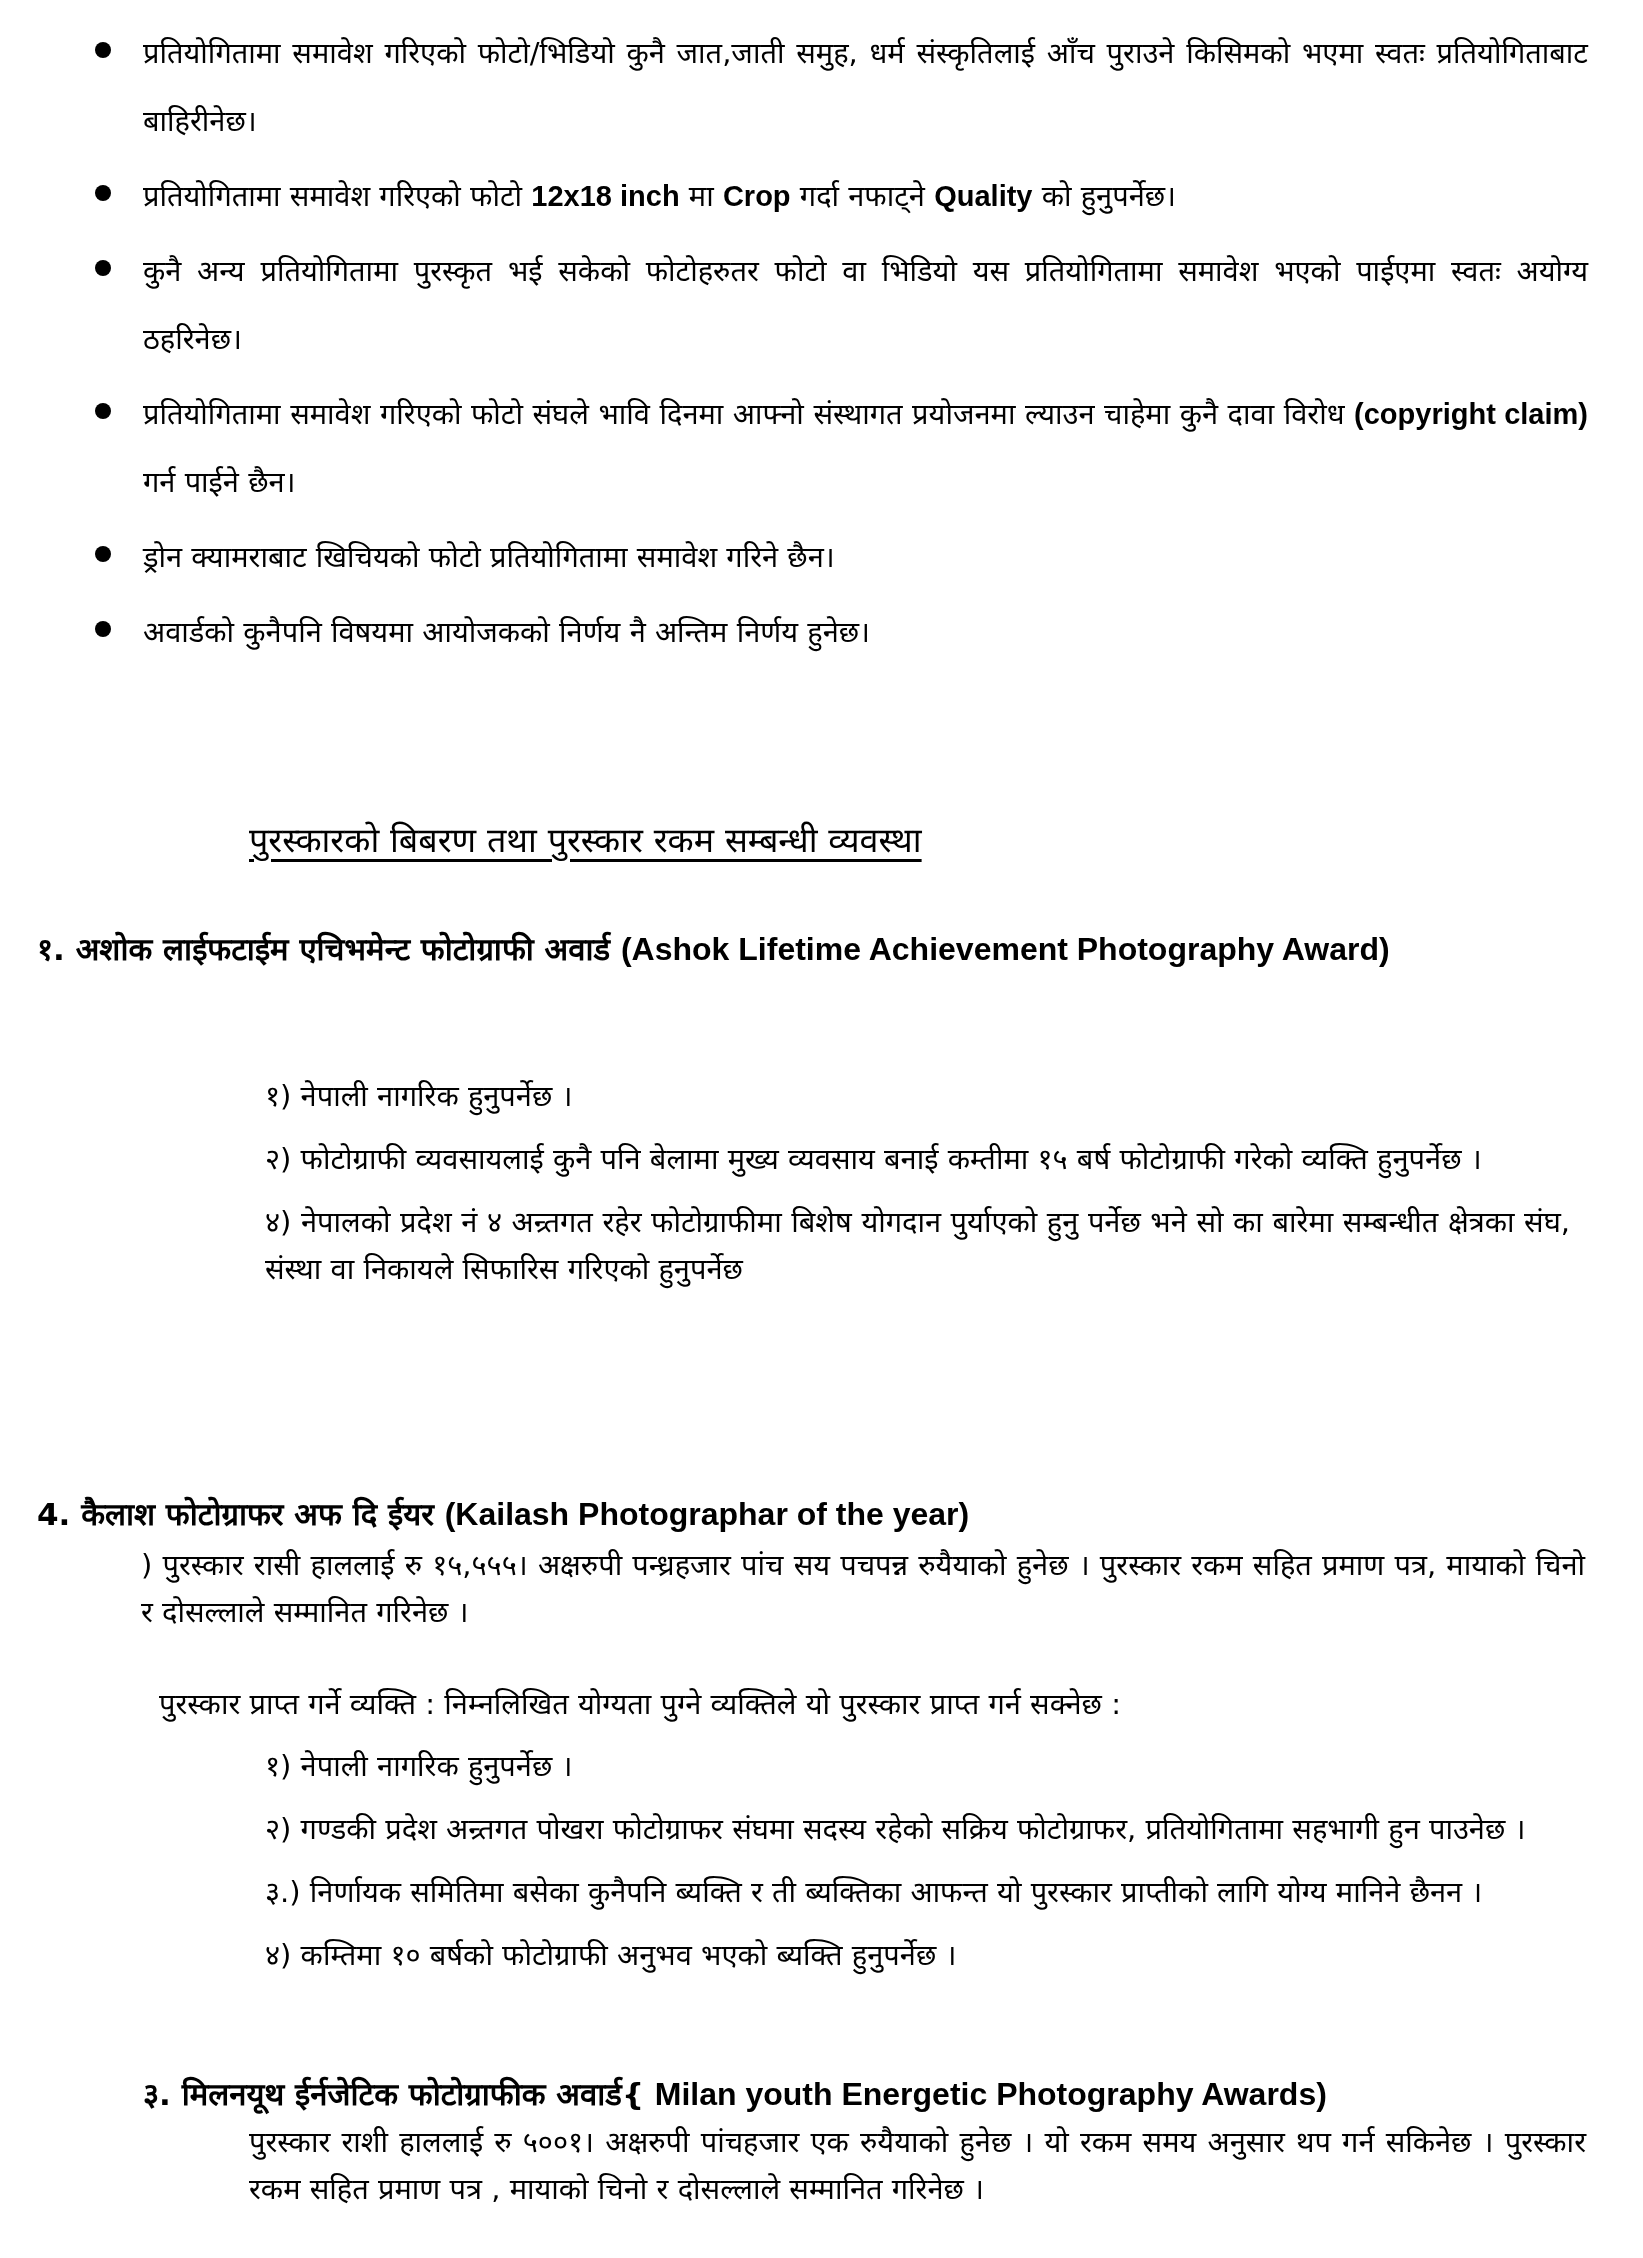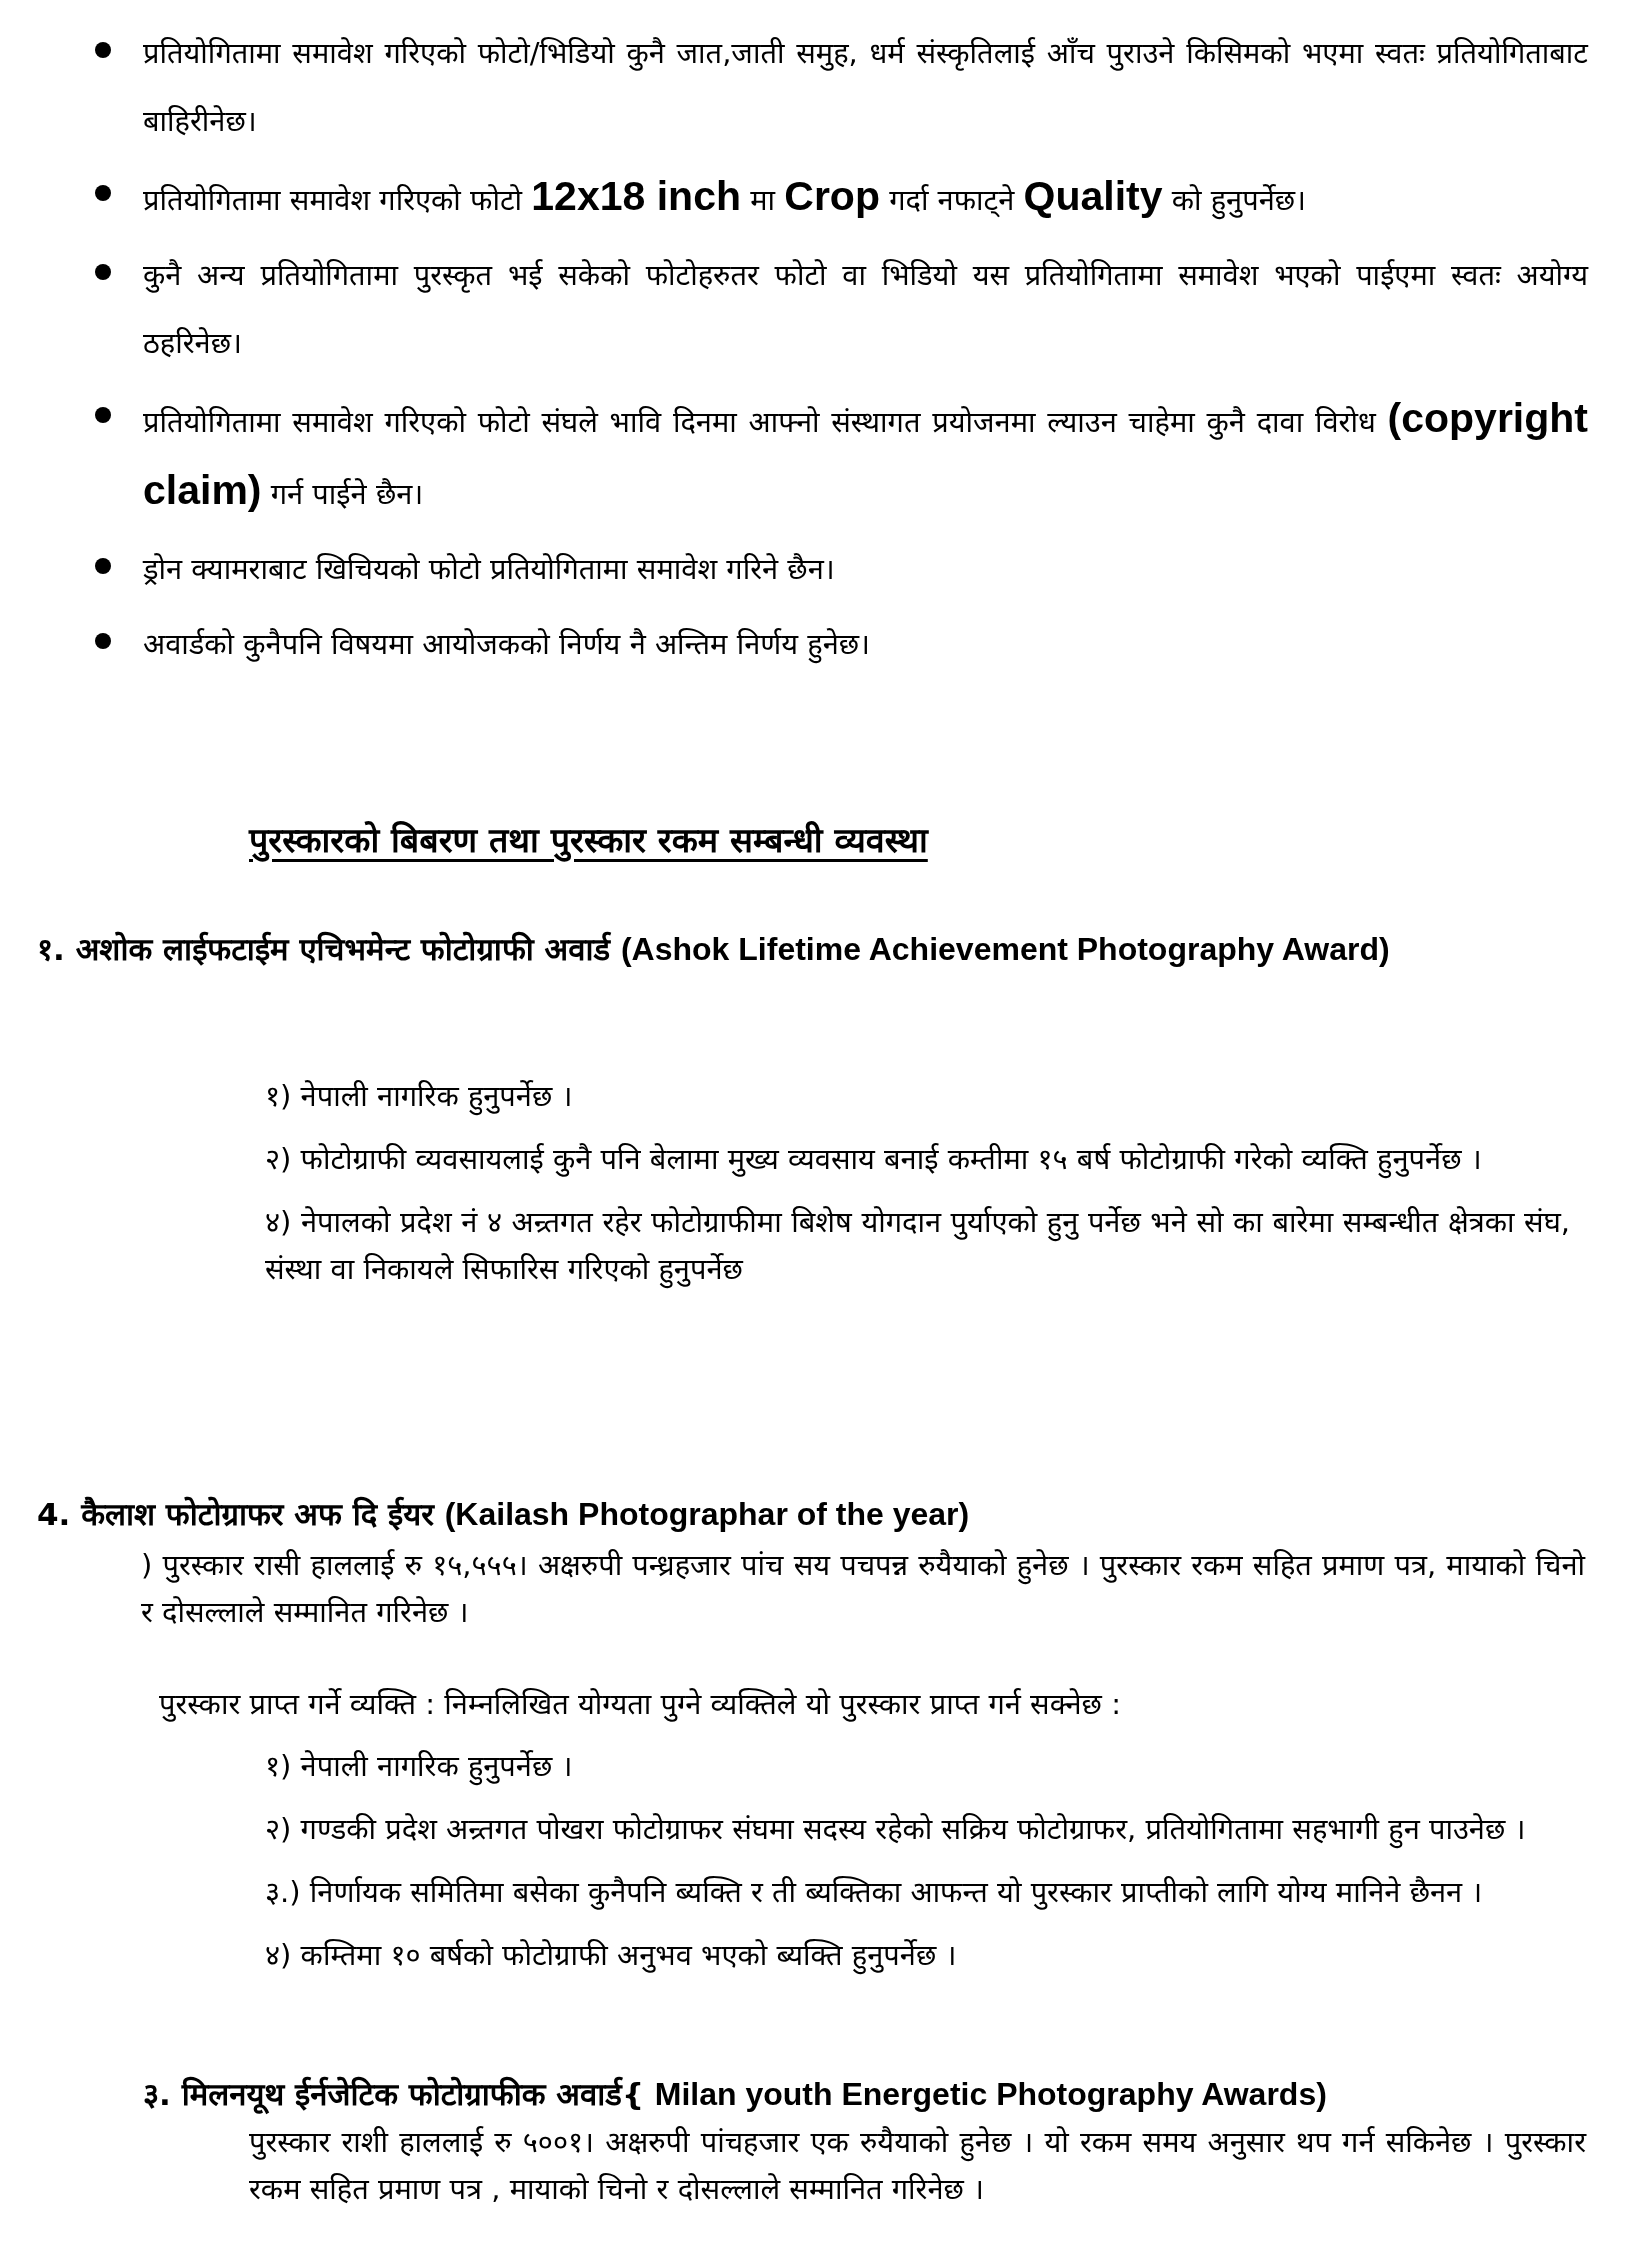--- a/index.html
+++ b/index.html
@@ -3,22 +3,22 @@
 <meta charset="utf-8">
 <style>
   html, body { margin:0; padding:0; background:#ffffff; }
   body { width:1644px; height:2258px; position:relative; overflow:hidden; color:#000; }
   .deva { font-family:"DejaVu Sans","Liberation Sans",sans-serif; }
   .lat { font-family:"Liberation Sans",sans-serif; font-weight:bold; }
   .page { position:absolute; left:0; top:0; width:1644px; }
   .bullets { position:absolute; left:88px; top:19.4px; width:1500px; margin:0; padding:0; list-style:none; }
   .bullet-item { position:relative; padding-left:55px; font-size:29px; line-height:68px; margin-bottom:7px; text-align:justify; }
   .bullet-dot { position:absolute; left:7px; top:23px; width:16px; height:16px; border-radius:50%; background:#000; }
-  .big { font-size:41px; }
-  .heading { position:absolute; left:249px; top:816px; font-size:34px; font-weight:bold; text-decoration:underline; text-underline-offset:7px; }
+  .big { font-size:29px; }
+  .heading { position:absolute; left:249px; top:816px; font-size:34px; font-weight:normal; text-decoration:underline; text-underline-offset:7px; }
   .award-title { position:absolute; left:37px; width:1548px; font-size:31px; font-weight:bold; line-height:46px; text-align:justify; }
   .award-title .lat { font-size:32px; }
   .sub { position:absolute; font-size:29px; line-height:47px; text-align:justify; }
   .sub p { margin:16px; }
 </style>
 </head>
 <body>
 
 <div class="page">
 

